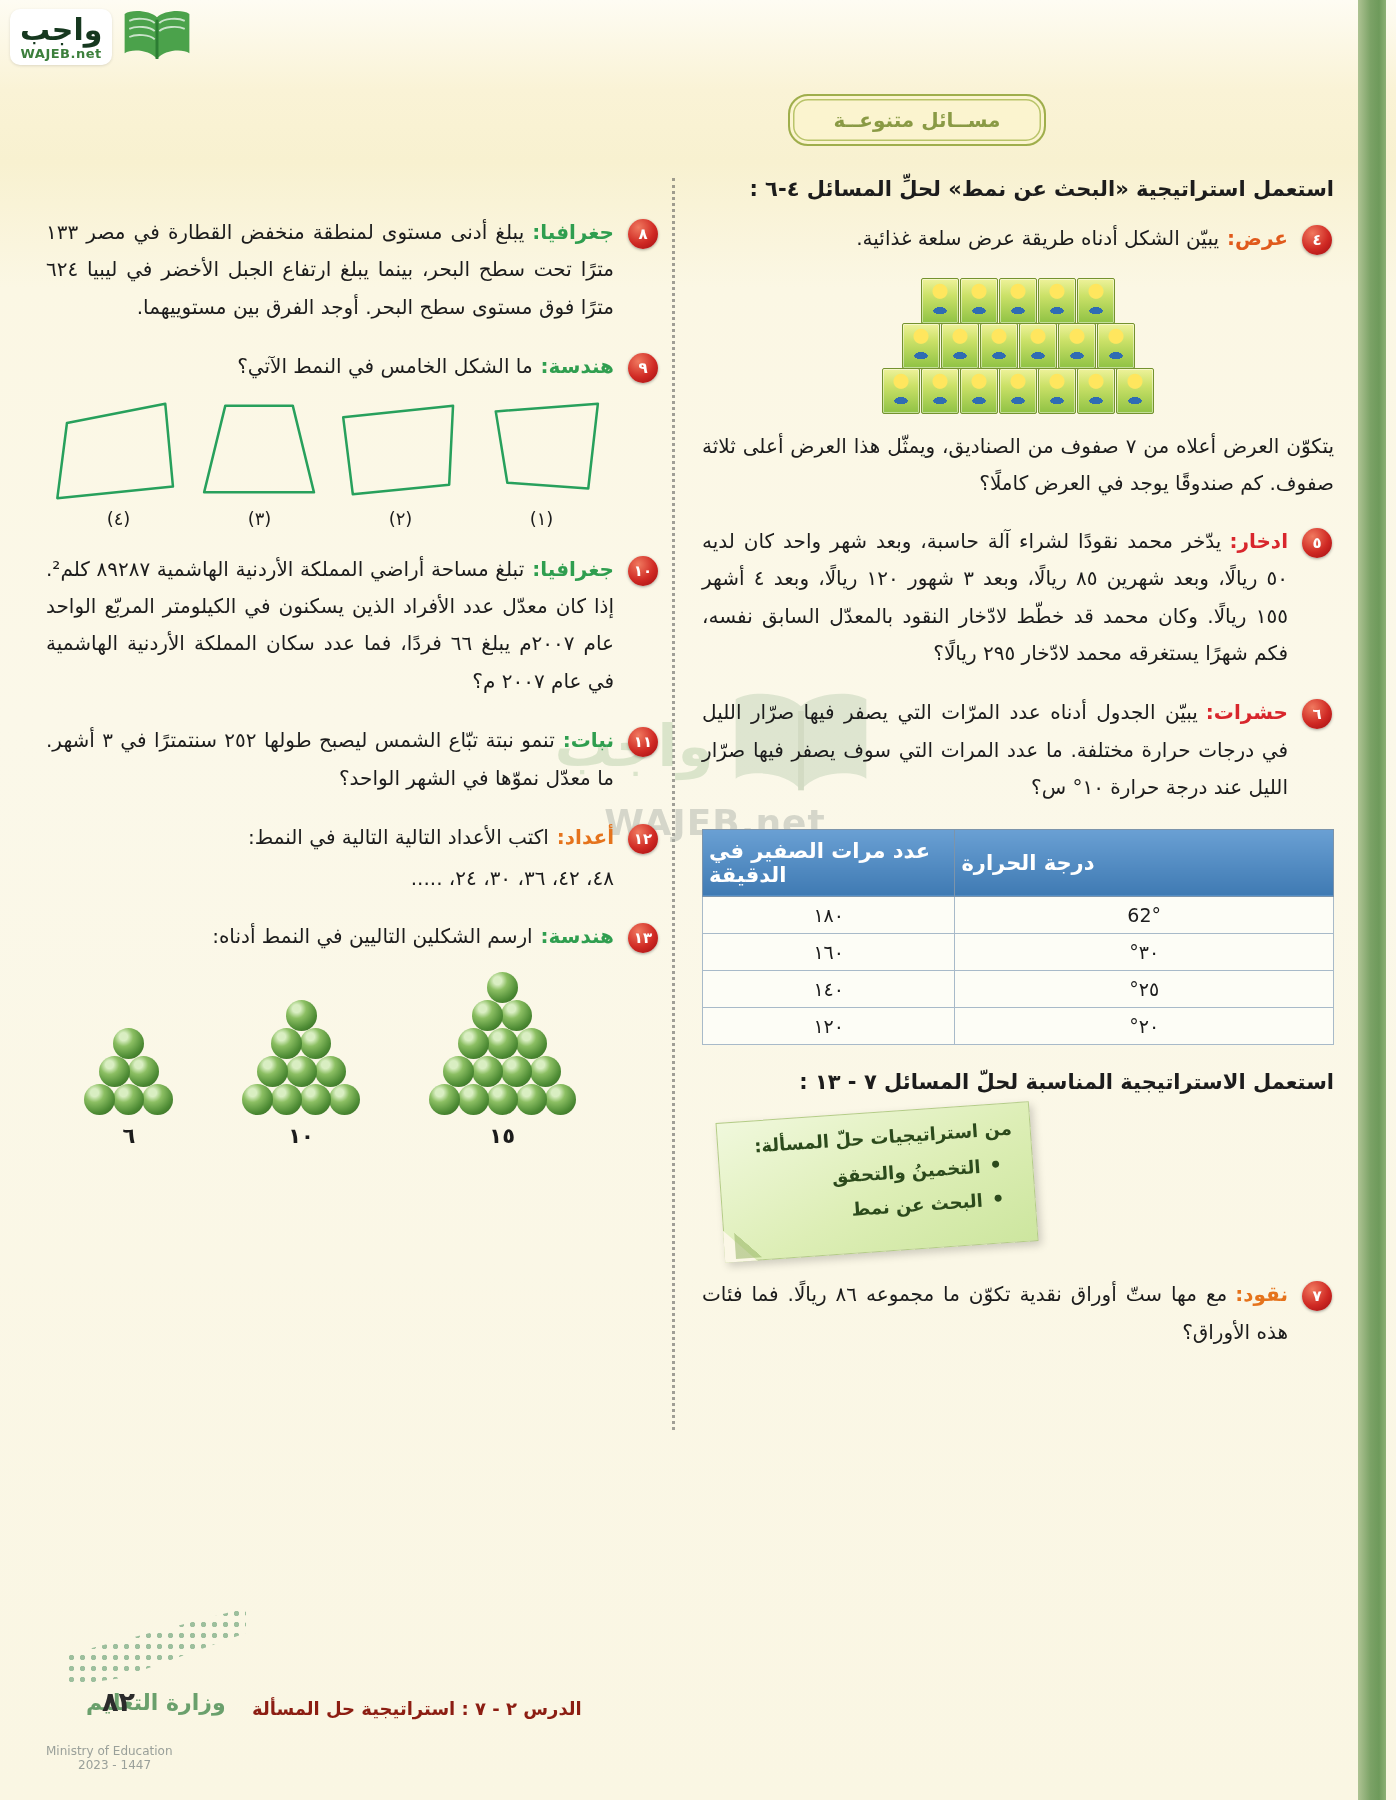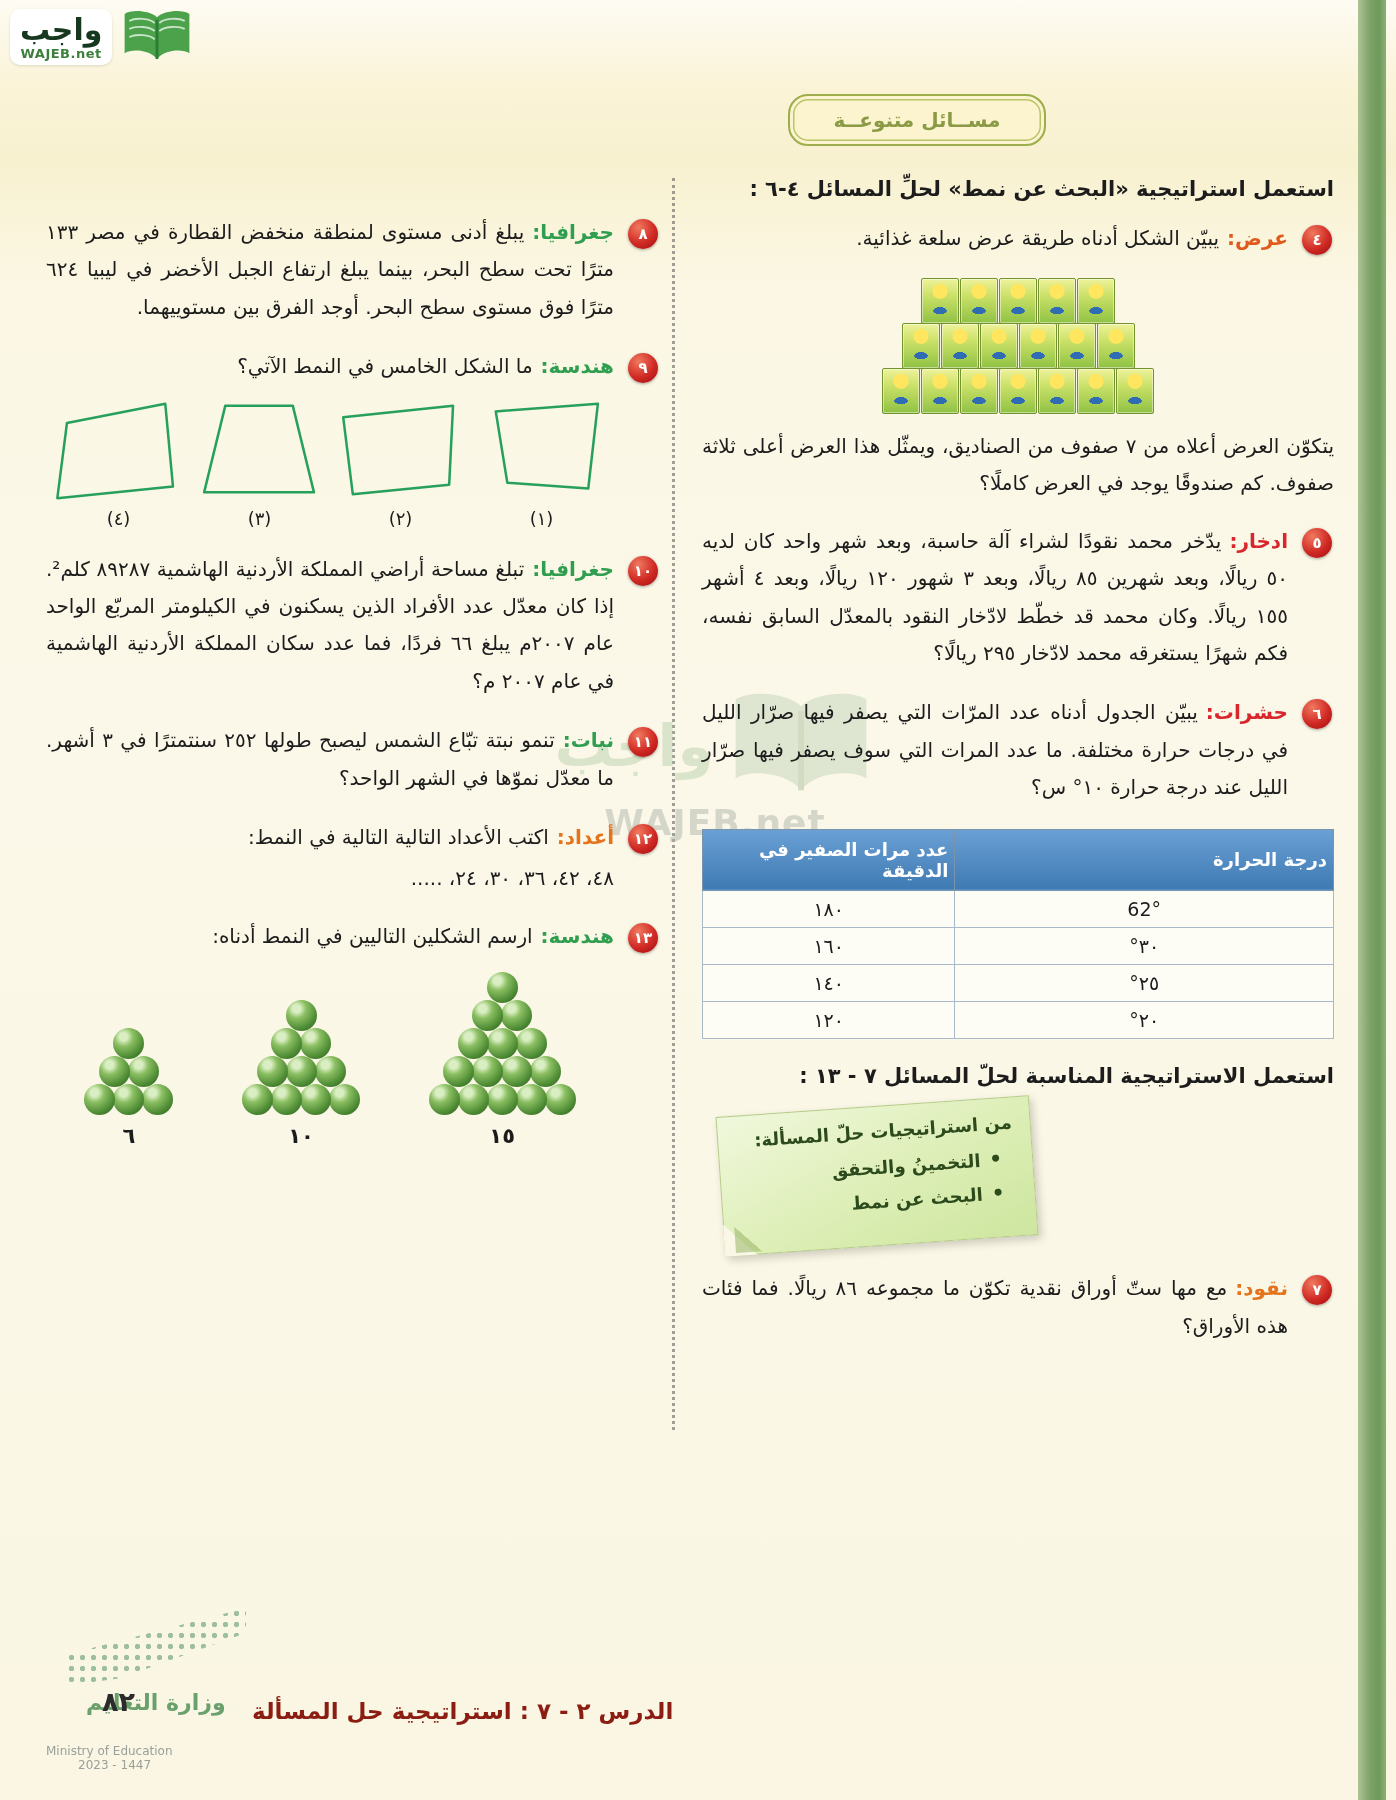--- a/index.html
+++ b/index.html
@@ -50,22 +50,22 @@
   .boxes-figure{display:flex;flex-direction:column;align-items:center;margin:8px 0 14px;}
   .box-row{display:flex;justify-content:center;margin-top:-1px;}
   .box{width:38px;height:46px;border:1px solid #74922e;border-radius:2px;margin:0 .5px;
     background:
       radial-gradient(circle at 50% 28%, #ffe65e 0 7px, rgba(255,230,94,0) 8px),
       radial-gradient(11px 6px at 50% 72%, #2f6cb3 60%, rgba(47,108,179,0) 62%),
       linear-gradient(180deg,#eef29a 0%,#cbe168 38%,#8fc244 100%);
     box-shadow:inset 0 0 0 1px rgba(255,255,255,.45);}
   
   .chirp-table{width:100%;border-collapse:collapse;margin:6px 0 20px;border:1.5px solid #7c94ab;}
-  .chirp-table th{background:linear-gradient(180deg,#6aa0d4,#3f7ab3);color:#fff;font-size:18px;
-    font-weight:bold;padding:9px 6px;border:1px solid #7c94ab;text-align:right;}
+  .chirp-table th{background:linear-gradient(180deg,#6aa0d4,#3f7ab3);color:#fff;font-size:21px;
+    font-weight:bold;padding:9px 6px;border:1px solid #7c94ab;text-align:left;}
   .chirp-table td{background:#fdfdf6;font-size:19px;padding:7px 6px;text-align:center;border:1px solid #a8bac9;}
   .chirp-table th:first-child,.chirp-table td:first-child{width:60%;}
   
   .note{width:314px;min-height:140px;margin:8px 300px 24px 6px;transform:rotate(-4deg);position:relative;
     background:linear-gradient(155deg,#f0f8dc 0%,#ddeeb6 55%,#cde69f 100%);
     border:1px solid #b3cc86;box-shadow:3px 4px 8px rgba(0,0,0,.18);padding:14px 18px 20px;}
   .note::after{content:"";position:absolute;left:-1px;bottom:-1px;width:0;height:0;
     border-bottom:32px solid #fbf7e6;border-right:32px solid transparent;}
   .note::before{content:"";position:absolute;left:10px;bottom:2px;width:26px;height:26px;
     background:linear-gradient(45deg,rgba(150,180,100,.55) 50%,transparent 51%);z-index:1;}
@@ -86,21 +86,21 @@
   .ball-label{font-size:21px;font-weight:bold;margin-top:12px;}
   
   .ministry{position:absolute;left:46px;top:1608px;width:200px;z-index:3;}
   .min-dots{width:180px;height:78px;margin-bottom:4px;
     background-image:radial-gradient(circle,#9dbf9d 2.4px,transparent 3px);background-size:11px 11px;
     clip-path:polygon(0 60%,100% 0,100% 32%,30% 90%,0 100%);}
   .min-ar{font-size:22px;font-weight:bold;color:#6aa06c;direction:rtl;text-align:left;width:160px;margin-left:12px;}
   .min-en{font-size:12px;color:#9aa09a;direction:ltr;margin-top:29px;}
   .min-ed{font-size:12px;color:#9aa09a;direction:ltr;margin-left:32px;}
   .page-num{position:absolute;left:102px;top:1686px;font-size:27px;font-weight:bold;color:#2b2b2b;z-index:4;}
-  .lesson{position:absolute;left:252px;top:1698px;font-size:23px;font-weight:bold;color:#8c1d12;z-index:4;}
+  .lesson{position:absolute;left:252px;top:1698px;font-size:18px;font-weight:bold;color:#8c1d12;z-index:4;}
 </style>
 </head>
 <body>
 
 <div id="page">
   <div class="edge-bar"></div>
 
   <div class="logo">
     <div class="logo-chip">
       <div class="logo-brand">واجب</div>

